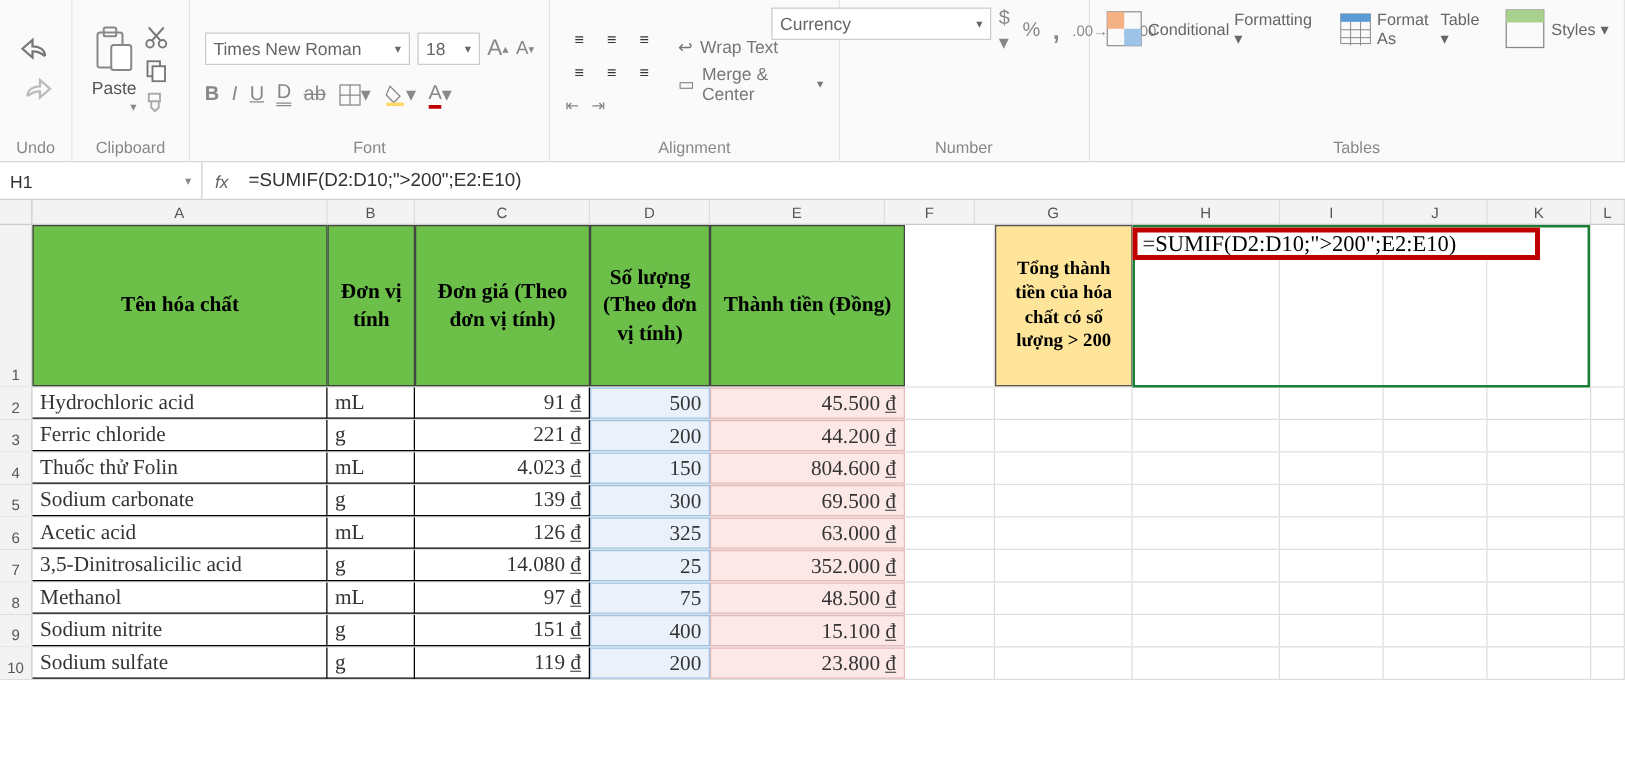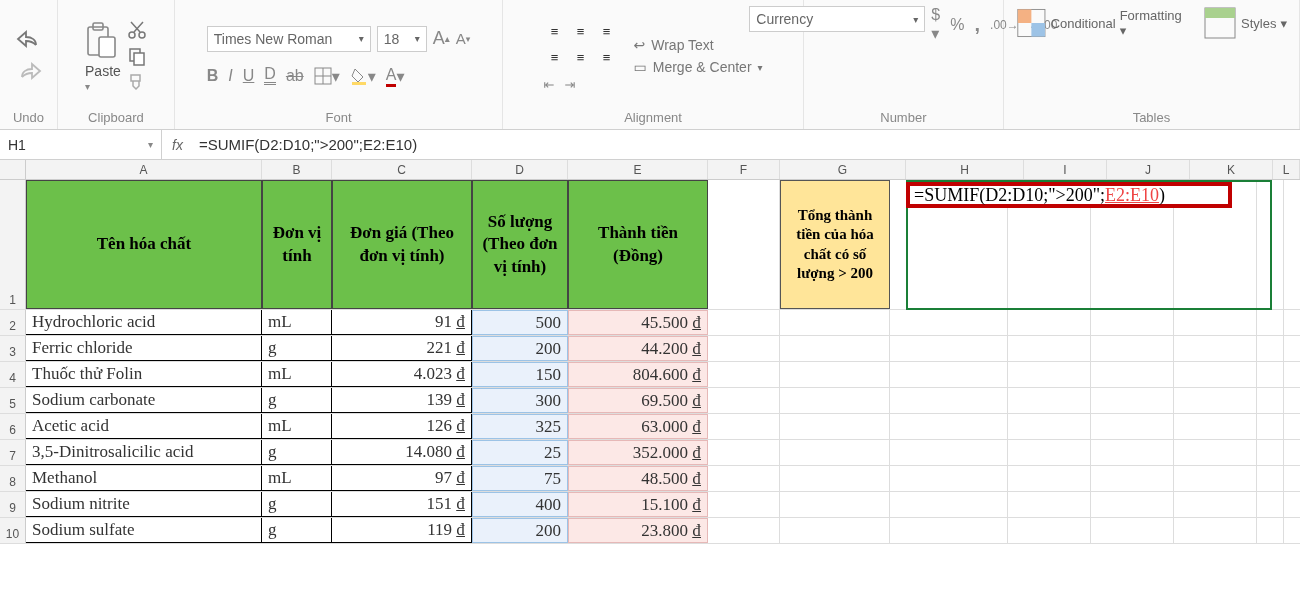--- a/index.html
+++ b/index.html
@@ -4,21 +4,21 @@
 <style>
 * { box-sizing: border-box; margin: 0; padding: 0; }
 body { font-family: "Segoe UI", Arial, sans-serif; font-size: 13px; background: #fff; width: 1300px; height: 610px; overflow: hidden; color: #333; }
 
 .ribbon { display: flex; background: #fafafa; border-bottom: 1px solid #d0d0d0; height: 130px; }
 .rgroup { display: flex; flex-direction: column; align-items: center; justify-content: space-between; padding: 6px 12px 2px 12px; border-right: 1px solid #e5e5e5; }
 .rgroup-body { display: flex; align-items: center; gap: 6px; flex: 1; }
 .rgroup-label { font-size: 13px; color: #888; padding: 4px 0 2px 0; }
 
 .undo-col { display: flex; flex-direction: column; gap: 10px; align-items: center; justify-content: center; padding: 0 6px; }
-.paste-col { display: flex; flex-direction: column; align-items: flex-start; gap: 2px; }
+.paste-col { display: flex; flex-direction: column; align-items: flex-end; gap: 2px; }
 .paste-col .lbl { font-size: 14px; color: #555; }
 .mini-col { display: flex; flex-direction: column; gap: 6px; justify-content: center; }
 
 .font-top { display: flex; align-items: center; gap: 6px; margin-bottom: 8px; }
 .font-bot { display: flex; align-items: center; gap: 10px; }
 .sel { border: 1px solid #ccc; background: #fff; height: 26px; padding: 0 6px; display: flex; align-items: center; justify-content: space-between; gap: 6px; font-size: 14px; color: #666; }
 .sel.fontname { width: 164px; }
 .sel.fontsize { width: 50px; }
 .txtbtn { color: #888; font-size: 16px; cursor: pointer; display: inline-flex; align-items: center; }
 
@@ -41,37 +41,37 @@
 .sheet { position: relative; }
 .colheads { display: flex; background: #f3f3f3; border-bottom: 1px solid #ccc; height: 20px; font-size: 12px; color: #555; }
 .corner { width: 26px; border-right: 1px solid #ccc; }
 .ch { border-right: 1px solid #ddd; text-align: center; line-height: 20px; }
 .ch.A { width: 236px; } .ch.B { width: 70px; } .ch.C { width: 140px; } .ch.D { width: 96px; } .ch.E { width: 140px; } .ch.F { width: 72px; } .ch.G { width: 126px; } .ch.H { width: 118px; } .ch.I { width: 83px; } .ch.J { width: 83px; } .ch.K { width: 83px; } .ch.L { width: 27px; }
 
 .rows { display: flex; flex-direction: column; }
 .row { display: flex; border-bottom: 1px solid #ddd; }
 .rh { width: 26px; background: #f3f3f3; border-right: 1px solid #ccc; text-align: center; font-size: 12px; color: #555; display: flex; align-items: flex-end; justify-content: center; padding-bottom: 2px; }
 .cell { border-right: 1px solid #ddd; padding: 2px 6px; font-size: 17px; font-family: "Times New Roman", serif; display: flex; align-items: center; overflow: hidden; }
-.cA { width: 236px; } .cB { width: 70px; } .cC { width: 140px; justify-content: flex-end; } .cD { width: 96px; justify-content: flex-end; } .cE { width: 140px; justify-content: flex-end; } .cF { width: 72px; } .cG { width: 110px; } .cH { width: 118px; } .cI { width: 83px; } .cJ { width: 83px; } .cK { width: 83px; } .cL { width: 27px; }
+.cA { width: 236px; } .cB { width: 70px; } .cC { width: 140px; justify-content: flex-end; } .cD { width: 96px; justify-content: flex-end; } .cE { width: 156px; justify-content: flex-end; } .cF { width: 72px; } .cG { width: 110px; } .cH { width: 118px; } .cI { width: 83px; } .cJ { width: 83px; } .cK { width: 83px; } .cL { width: 27px; }
 
 .hdr-row { height: 130px; }
 .hdr-row .cell { background: #6cc04a; color: #000; font-weight: bold; text-align: center; justify-content: center; font-size: 17px; border: 1px solid #444; line-height: 1.3; padding: 4px; }
 .hdr-row .cF, .hdr-row .cH, .hdr-row .cI, .hdr-row .cJ, .hdr-row .cK, .hdr-row .cL { background: #fff; border: none; border-right: 1px solid #ddd; }
 .hdr-row .cG { background: #ffe599; color: #000; border: 1px solid #555; font-size: 15px; }
 
 .data-row { height: 26px; }
 .data-row .cA, .data-row .cB { border-bottom: 1px solid #000; border-right: 1px solid #000; }
 .data-row .cC { border-bottom: 1px solid #000; border-right: 1px solid #000; }
 .data-row .cD { background: #eaf1fb; border: 1px solid #9cc3e6; }
 .data-row .cE { background: #fce8e6; border: 1px solid #e6b8b7; }
 
 .formula-overlay { position: absolute; top: 22px; left: 906px; width: 326px; height: 26px; border: 4px solid #c00000; background: #fff; font-family: "Times New Roman", serif; font-size: 18px; padding: 0 4px; display: flex; align-items: center; z-index: 5; }
 .formula-overlay .p1 { color: #000; }
 .formula-overlay .rng1 { color: #000000; }
-.formula-overlay .rng2 { color: #ef4444; text-decoration: underline; }
+.formula-overlay .rng2 { color: #000000; }
 
 .sel-border { position: absolute; border: 2px solid #1a7f37; pointer-events: none; z-index: 3; }
 
 svg { display: block; }
 </style>
 </head>
 <body>
 
 <div class="ribbon">
   <div class="rgroup" style="width:58px">
@@ -216,20 +216,29 @@
             <rect x="2" y="2" width="30" height="30" fill="none" stroke="#888"></rect>
             <rect x="2" y="2" width="15" height="15" fill="#f4b183"></rect>
             <rect x="17" y="17" width="15" height="15" fill="#9dc3e6"></rect>
           </svg>
         <span>Conditional</span>
           <span><span>Formatting</span> ▾</span>
       </div>
       <div class="big-btn">
         <svg width="34" height="34" viewBox="0 0 34 34">
             <rect x="2" y="2" width="30" height="30" fill="none" stroke="#888"></rect>
+            <rect x="2" y="2" width="30" height="8" fill="#5b9bd5"></rect>
+            <path d="M2 18h30M2 26h30M12 10v24M22 10v24" stroke="#888"></path>
+          </svg>
+        <span>Format As</span>
+          <span><span>Table</span> ▾</span>
+      </div>
+      <div class="big-btn">
+        <svg width="34" height="34" viewBox="0 0 34 34">
+            <rect x="2" y="2" width="30" height="30" fill="none" stroke="#888"></rect>
             <rect x="2" y="2" width="30" height="10" fill="#a9d18e"></rect>
           </svg>
         <span>Styles</span>
           <span>▾</span>
       </div>
     </div>
     <div class="rgroup-label">Tables</div>
   </div>
 </div>
 

